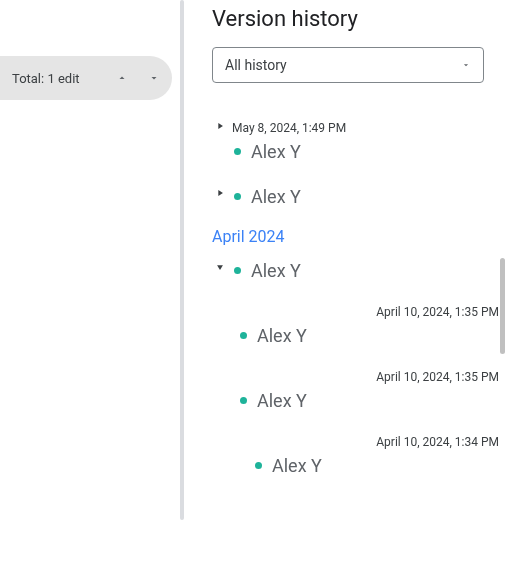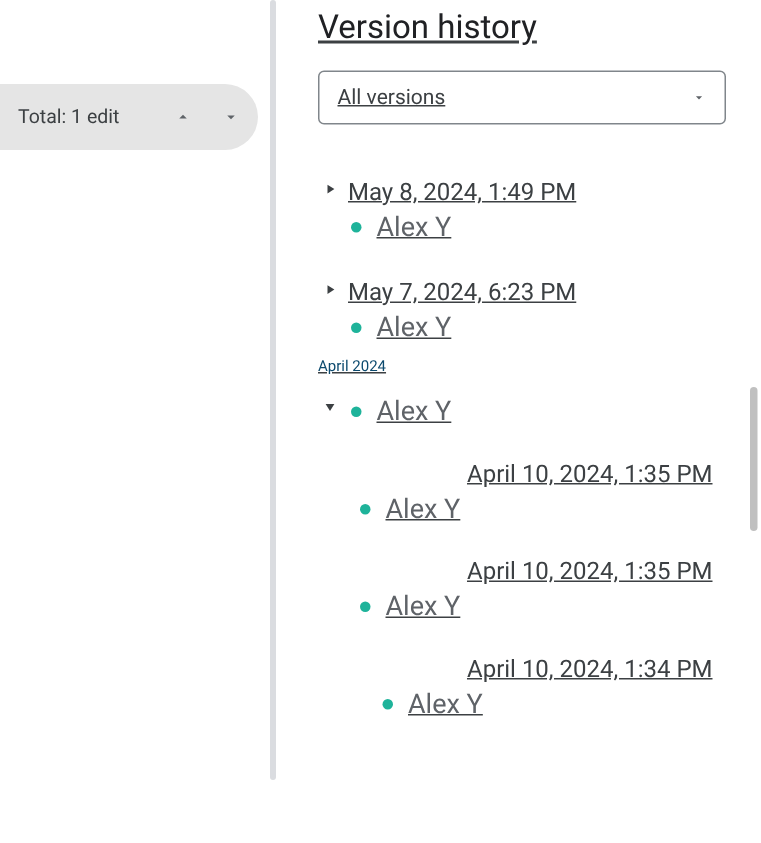--- a/index.html
+++ b/index.html
@@ -49,22 +49,21 @@
       height: 520px;
       background: #dadce0;
       border-radius: 2px;
     }
     .right-panel {
       position: absolute;
       left: 196px;
       top: 0;
       right: 0;
       height: 100%;
-      padding: 6px 32px 0 16px;
-      text-decoration: underline;
+      padding: 6px 8px 0 16px;
     }
     .title {
       font-size: 22px;
       color: #202124;
       font-weight: 400;
       margin-bottom: 16px;
     }
     .dropdown {
       width: 272px;
       height: 36px;
@@ -93,21 +92,21 @@
       align-items: center;
       justify-content: center;
       margin-top: 4px;
       color: #3c4043;
     }
     .caret svg { display: block; }
     .version-content {
       margin-left: 4px;
     }
     .version-date {
-      font-size: 16px;
+      font-size: 12px;
       color: #3c4043;
       line-height: 22px;
     }
     .author-row {
       display: flex;
       align-items: center;
       margin-top: 2px;
       margin-left: 2px;
     }
     .author-dot {
@@ -115,23 +114,23 @@
       height: 7px;
       border-radius: 50%;
       background: #1eb39a;
       margin-right: 10px;
     }
     .author-name {
       font-size: 18px;
       color: #5f6368;
     }
     .month-header {
-      font-size: 10px;
-      color: #0c4a6e;
-      margin: 4px 0 6px 0;
+      font-size: 16px;
+      color: #3b82f6;
+      margin: 14px 0 6px 0;
     }
     .sub-versions {
       margin-left: 16px;
     }
     .sub-version-item {
       padding: 6px 0 6px 0;
       margin-top: 8px;
       cursor: pointer;
       text-align: right;
     }
@@ -163,21 +162,21 @@
     </div>
   </div>
 </div>
 
 <div class="divider"></div>
 
 <div class="right-panel">
   <div class="title">Version history</div>
 
   <div class="dropdown">
-    <span class="dropdown-label">All versions</span>
+    <span class="dropdown-label">All history</span>
     <svg width="10" height="10" viewBox="0 0 24 24">
         <path fill="#5f6368" d="M7 10l5 5 5-5z"></path>
       </svg>
   </div>
 
   <div class="version-item">
     <div class="caret">
       <svg width="10" height="10" viewBox="0 0 24 24">
           <path fill="#3c4043" d="M8 5l11 7-11 7z"></path>
         </svg>
@@ -191,21 +190,20 @@
     </div>
   </div>
 
   <div class="version-item" style="margin-top:10px;">
     <div class="caret">
       <svg width="10" height="10" viewBox="0 0 24 24">
           <path fill="#3c4043" d="M8 5l11 7-11 7z"></path>
         </svg>
     </div>
     <div class="version-content">
-      <div class="version-date">May 7, 2024, 6:23 PM</div>
       <div class="author-row">
         <div class="author-dot"></div>
         <div class="author-name">Alex Y</div>
       </div>
     </div>
   </div>
 
   <div class="month-header">April 2024</div>
 
   <div class="version-item">

